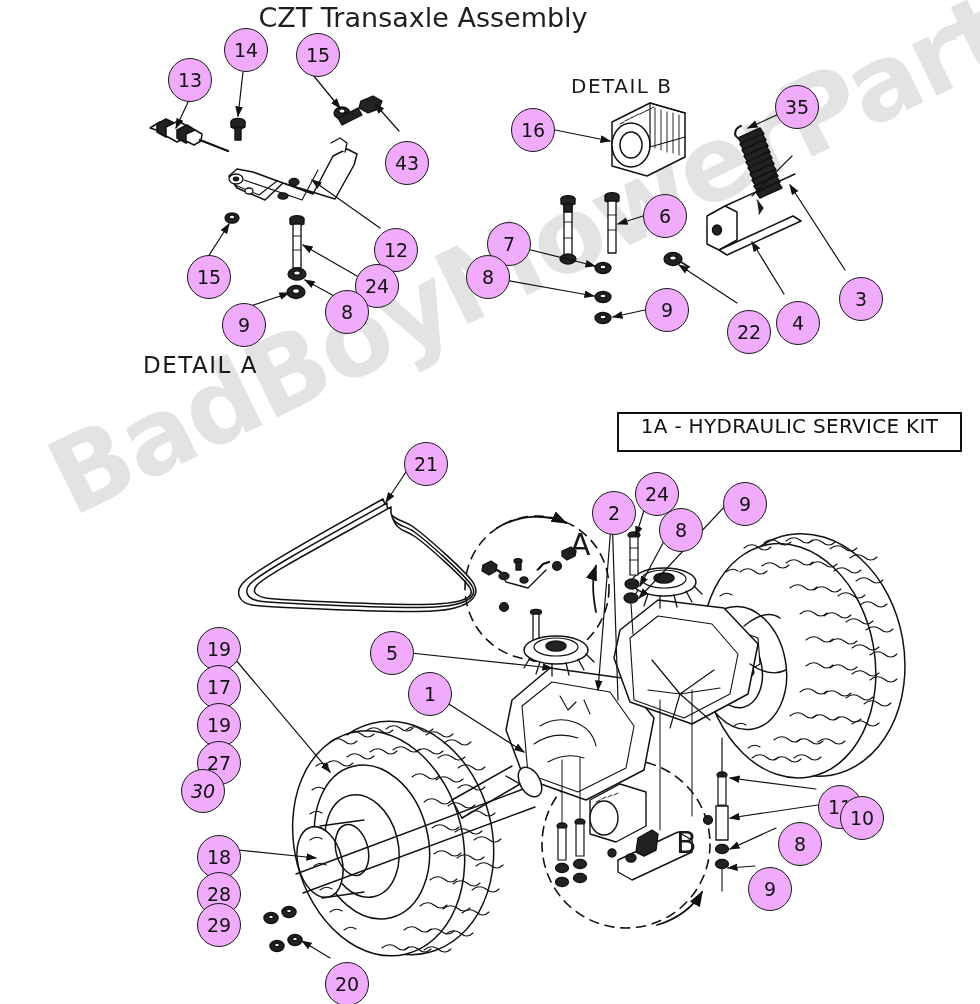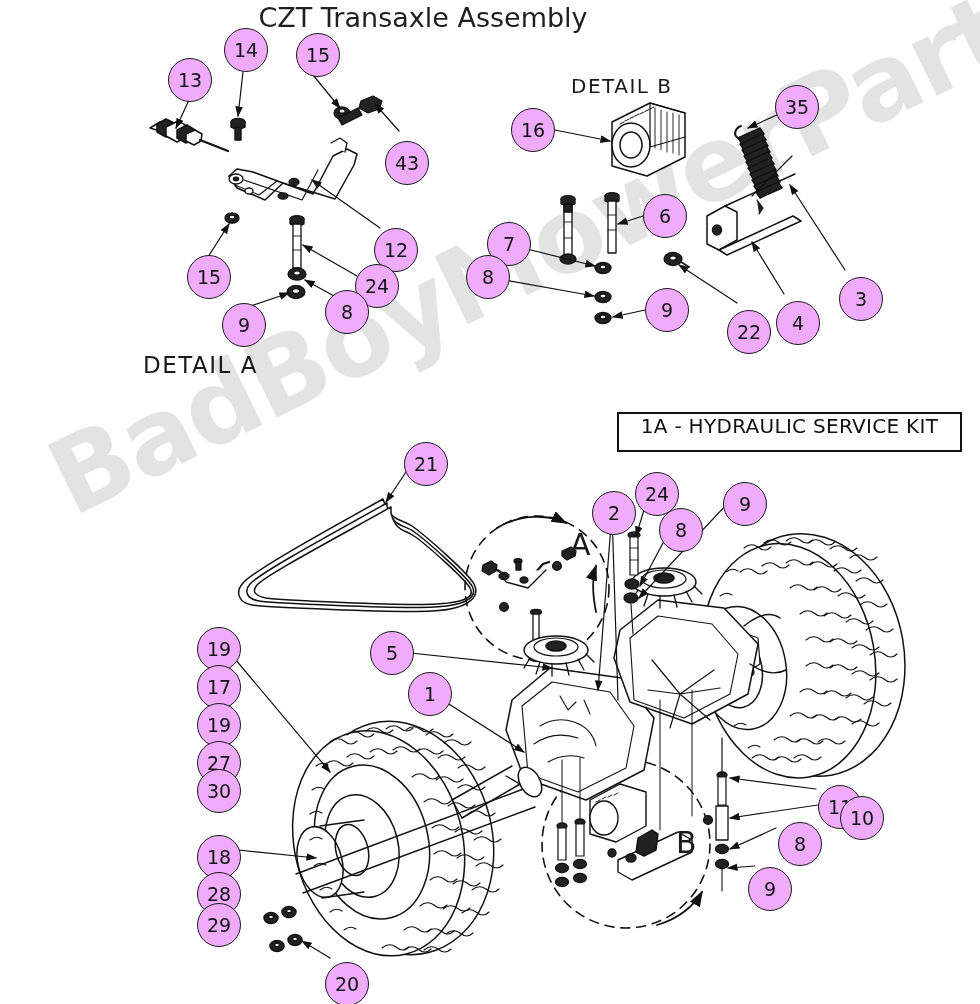--- a/index.html
+++ b/index.html
@@ -542,21 +542,21 @@
       <div class="callout" style="left: 592px; top: 491px;">2</div>
       <div class="callout" style="left: 635px; top: 472px;">24</div>
       <div class="callout" style="left: 659px; top: 508px;">8</div>
       <div class="callout" style="left: 723px; top: 482px;">9</div>
       <div class="callout" style="left: 370px; top: 631px;">5</div>
       <div class="callout" style="left: 408px; top: 672px;">1</div>
       <div class="callout" style="left: 197px; top: 627px;">19</div>
       <div class="callout" style="left: 197px; top: 665px;">17</div>
       <div class="callout" style="left: 197px; top: 703px;">19</div>
       <div class="callout" style="left: 197px; top: 741px;">27</div>
-      <div class="callout" style="left: 197px; top: 769px;">30</div>
+      <div class="callout" style="left: 181px; top: 769px; font-style: italic;">30</div>
       <div class="callout" style="left: 197px; top: 835px;">18</div>
       <div class="callout" style="left: 197px; top: 872px;">28</div>
       <div class="callout" style="left: 197px; top: 903px;">29</div>
       <div class="callout" style="left: 325px; top: 962px;">20</div>
       <div class="callout" style="left: 818px; top: 785px;">11</div>
       <div class="callout" style="left: 840px; top: 796px;">10</div>
       <div class="callout" style="left: 778px; top: 822px;">8</div>
       <div class="callout" style="left: 748px; top: 867px;">9</div>
     </div>
 

